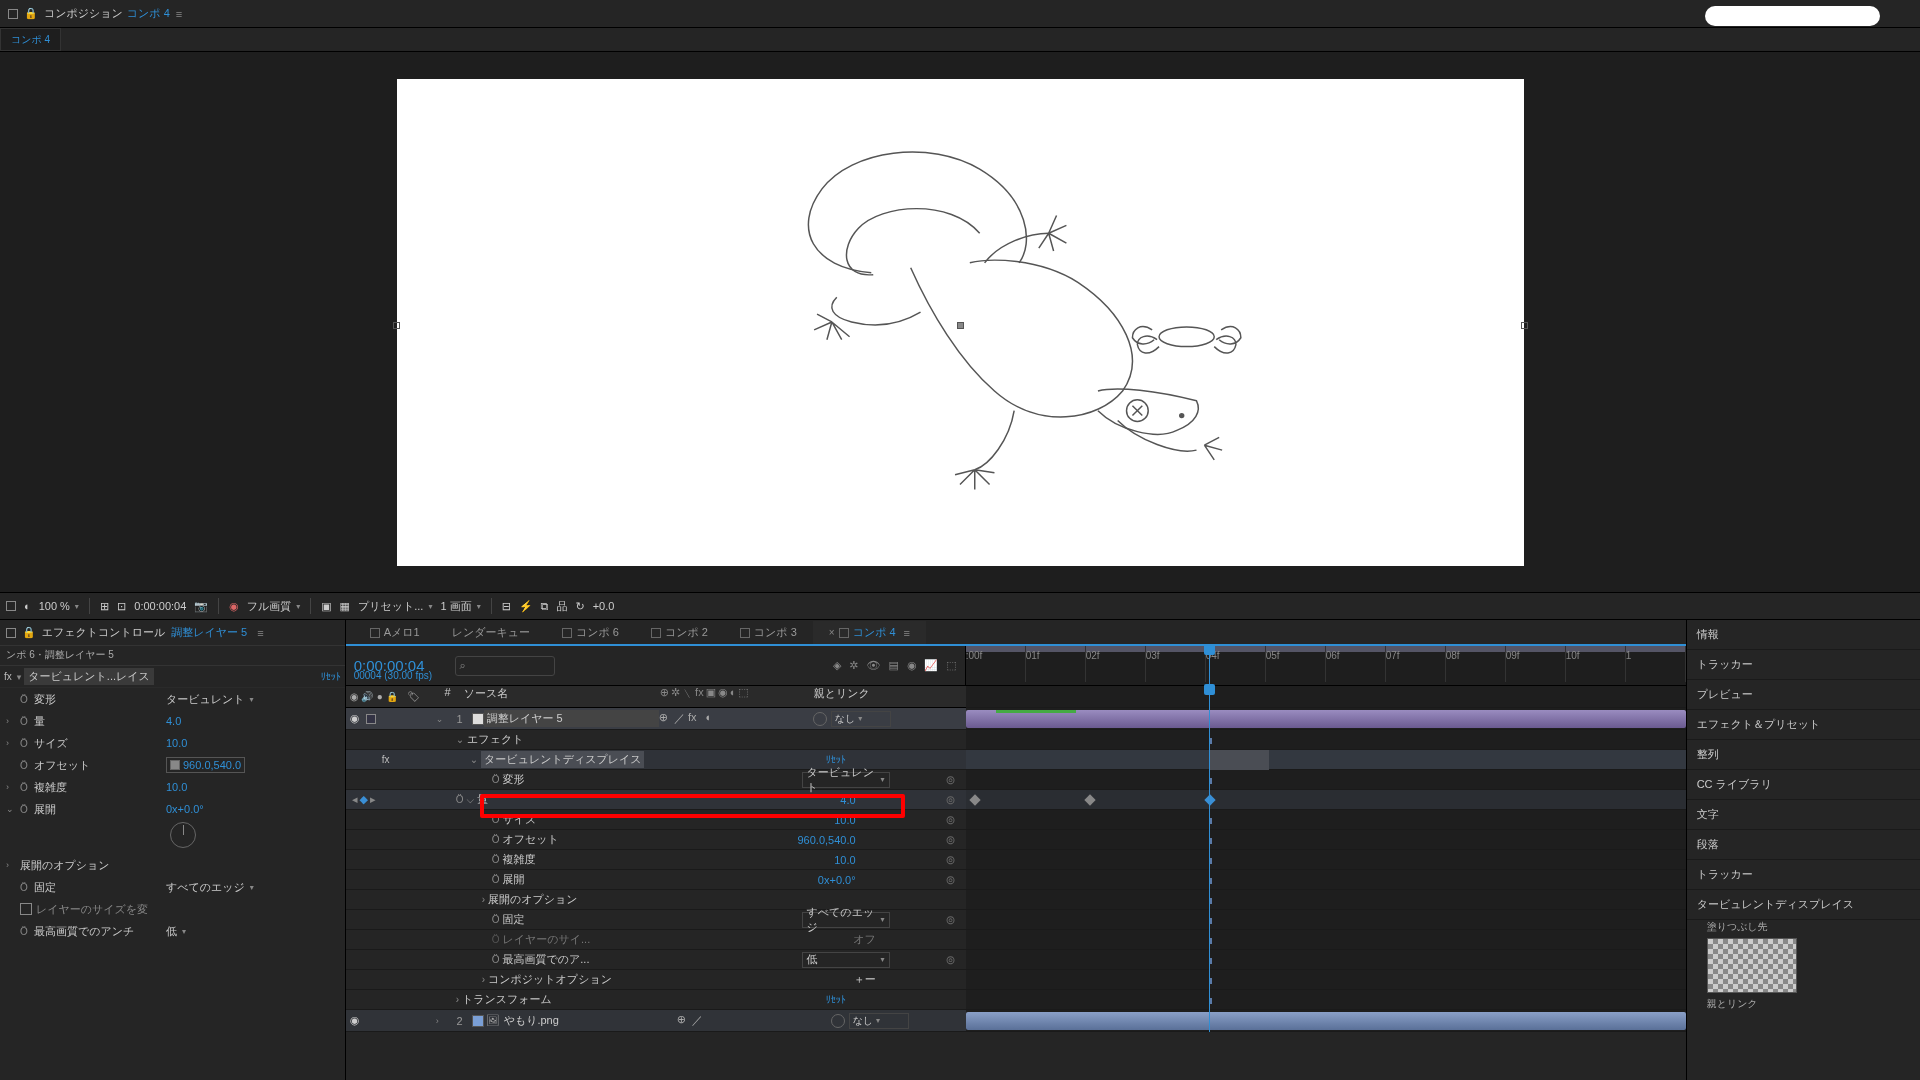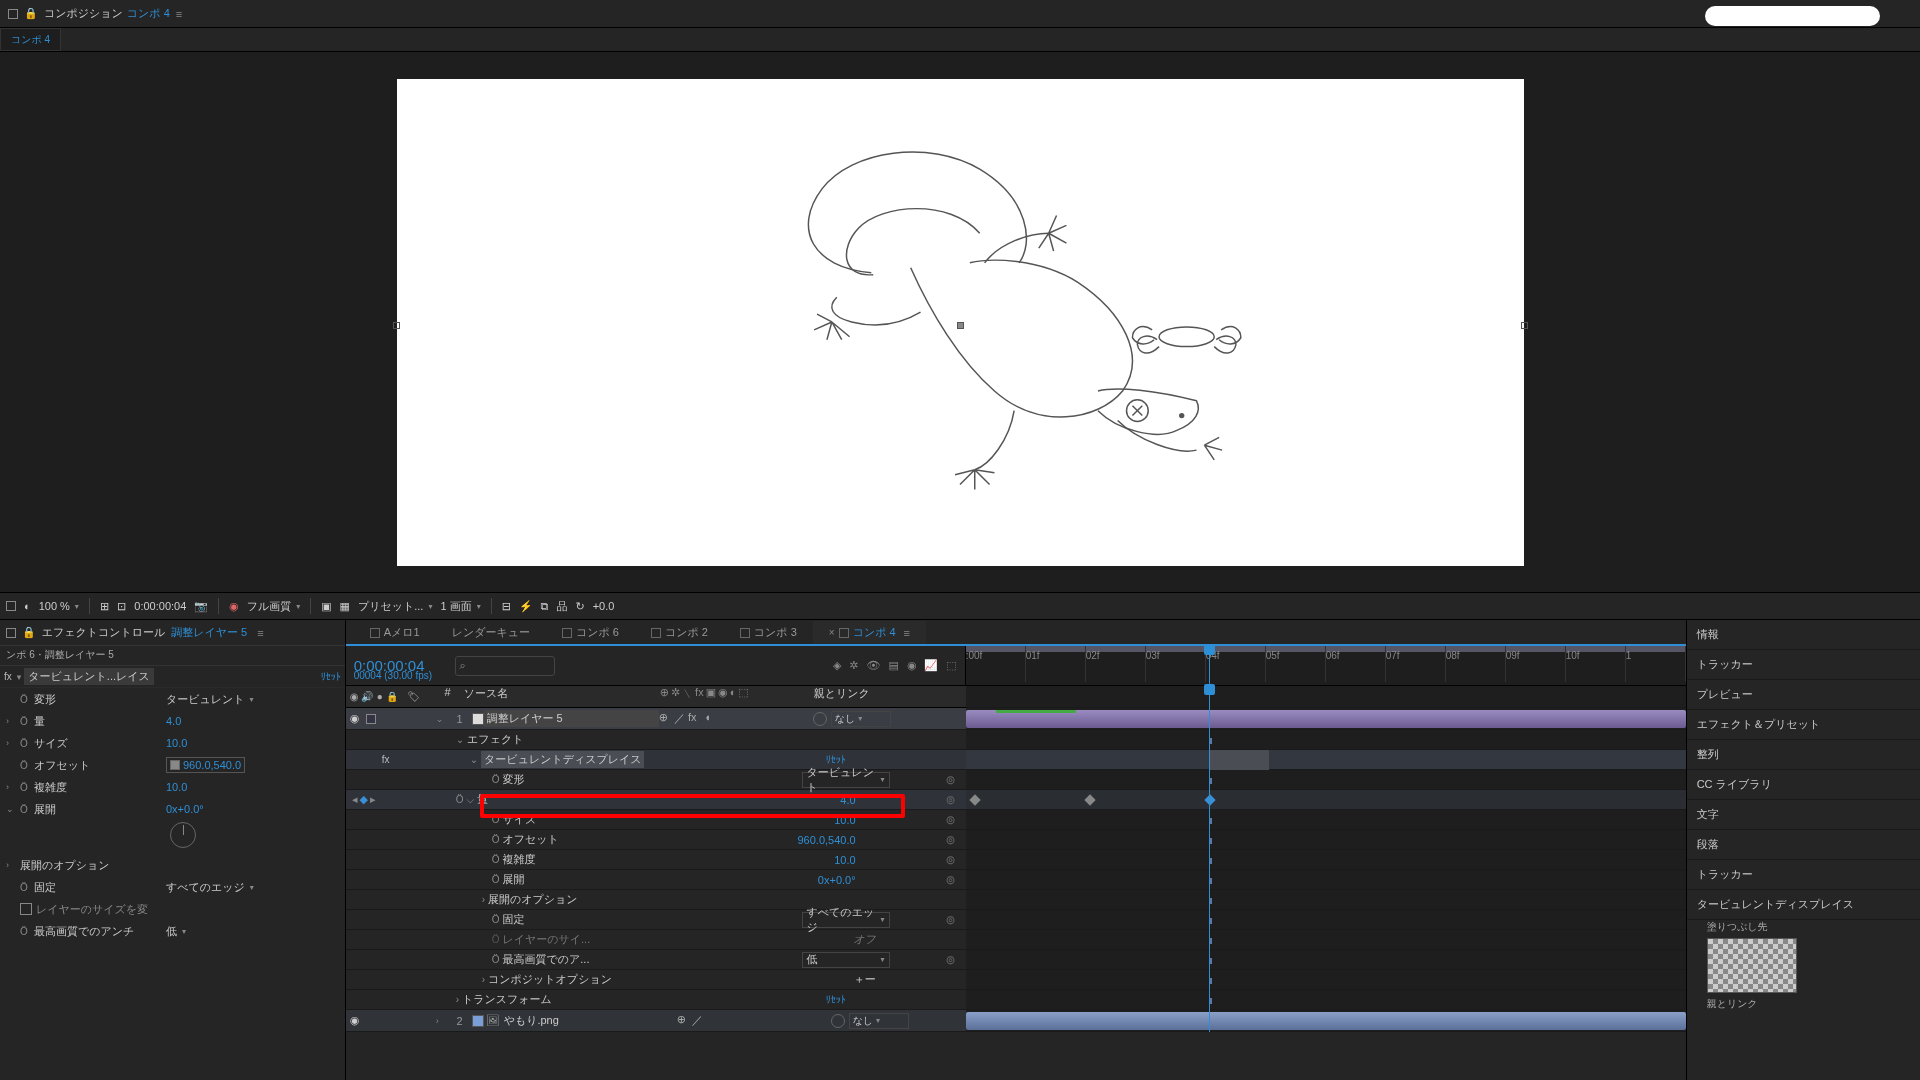--- a/index.html
+++ b/index.html
@@ -424,21 +424,21 @@
                 <span>◂</span>
                 <span style="color:#3a8fd6">◆</span>
                 <span>▸</span>
               </span><span class="indent" style="width:74px;"></span><span class="sw">Ö</span>&nbsp;<span class="sw">⌵</span>&nbsp;<span class="pname">量</span><span class="pval">4.0</span><span class="expr">⊚</span></div>
       <div class="tl-prop-row"><span class="kf-nav"></span><span class="indent" style="width:110px;"></span><span class="sw">Ö</span>&nbsp;<span class="pname">サイズ</span><span class="pval">10.0</span><span class="expr">⊚</span></div>
       <div class="tl-prop-row"><span class="kf-nav"></span><span class="indent" style="width:110px;"></span><span class="sw">Ö</span>&nbsp;<span class="pname">オフセット</span><span class="pval">960.0,540.0</span><span class="expr">⊚</span></div>
       <div class="tl-prop-row"><span class="kf-nav"></span><span class="indent" style="width:110px;"></span><span class="sw">Ö</span>&nbsp;<span class="pname">複雑度</span><span class="pval">10.0</span><span class="expr">⊚</span></div>
       <div class="tl-prop-row"><span class="kf-nav"></span><span class="indent" style="width:110px;"></span><span class="sw">Ö</span>&nbsp;<span class="pname">展開</span><span class="pval">0x+0.0°</span><span class="expr">⊚</span></div>
       <div class="tl-prop-row"><span class="kf-nav"></span><span class="indent" style="width:100px;"></span><span class="sw">›</span>&nbsp;<span class="pname">展開のオプション</span></div>
       <div class="tl-prop-row"><span class="kf-nav"></span><span class="indent" style="width:110px;"></span><span class="sw">Ö</span>&nbsp;<span class="pname">固定</span><span class="pval-dd dd-arrow">すべてのエッジ</span><span class="expr">⊚</span></div>
-      <div class="tl-prop-row"><span class="kf-nav"></span><span class="indent" style="width:110px;"></span><span class="sw" style="color:#555;">Ö</span>&nbsp;<span class="pname" style="color:#777">レイヤーのサイ...</span><span class="pval" style="color:#777;font-style:italic;">オフ</span></div>
+      <div class="tl-prop-row"><span class="kf-nav"></span><span class="indent" style="width:110px;"></span><span class="sw" style="color:#555;">Ö</span>&nbsp;<span class="pname" style="color:#777">レイヤーのサイ...</span><span class="pval" style="color:#777;">オフ</span></div>
       <div class="tl-prop-row"><span class="kf-nav"></span><span class="indent" style="width:110px;"></span><span class="sw">Ö</span>&nbsp;<span class="pname">最高画質でのア...</span><span class="pval-dd dd-arrow">低</span><span class="expr">⊚</span></div>
       <div class="tl-prop-row"><span class="kf-nav"></span><span class="indent" style="width:100px;"></span><span class="sw">›</span>&nbsp;<span class="pname">コンポジットオプション</span><span class="pval" style="color:#ccc">＋ー</span></div>
       <div class="tl-prop-row"><span class="kf-nav"></span><span class="indent" style="width:74px;"></span><span class="sw">›</span>&nbsp;<span class="pname">トランスフォーム</span><span class="reset-link">ﾘｾｯﾄ</span></div>
 
       <div class="tl-row layer">
         <span class="vis">◉</span>
         <span class="pad"></span>
         <span class="caret">›</span>
         <span class="num">2</span>
         <span class="swatch" style="background:#7a9fd6;"></span>

